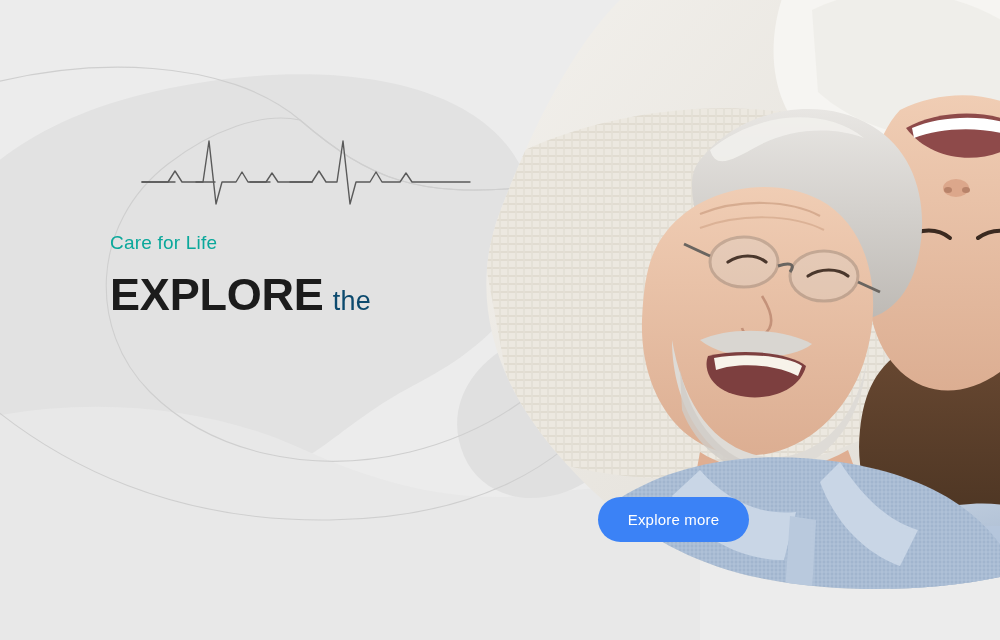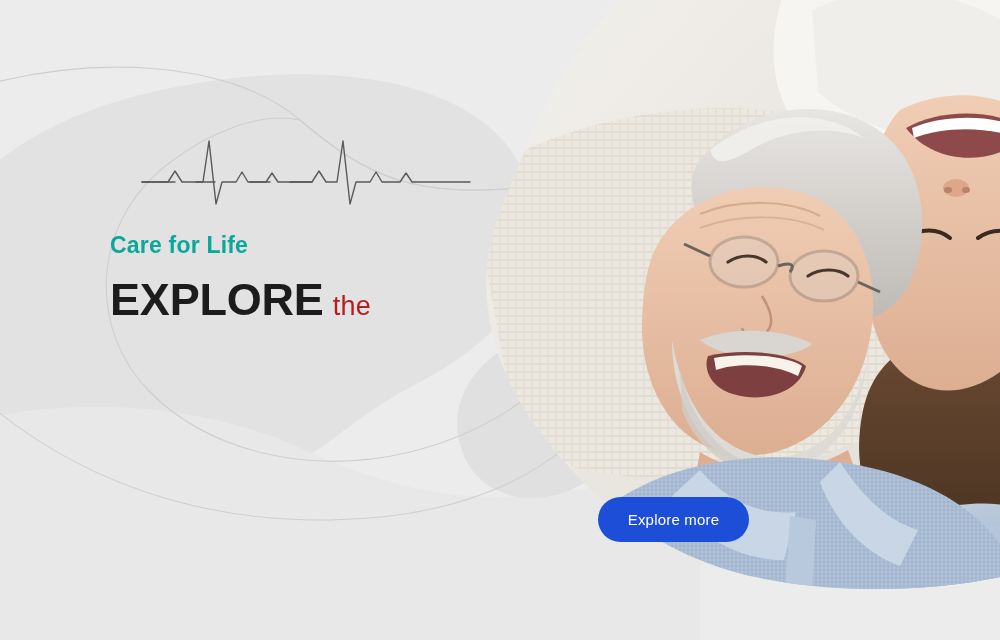--- a/index.html
+++ b/index.html
@@ -18,54 +18,54 @@
   .layer svg { display:block; width:1000px; height:640px; }
 
   
   #copy {
     position:absolute;
     left:110px; top:232px;
     width:420px;
     z-index:6;
   }
   #eyebrow {
-    font-size:23px;
-    font-weight:bold;
+    font-size:19px;
+    font-weight:normal;
     letter-spacing:.2px;
     color:#0aa89b;
     line-height:1.2;
   }
   #headline {
     margin-top:16px;
     line-height:1.06;
     color:#1e1e1e;
   }
   .hl-row { display:block; white-space:nowrap; }
   .hl-strong {
     font-size:45px;
     font-weight:bold;
     letter-spacing:-0.2px;
     color:#1c1c1c;
   }
   .hl-light {
     font-size:27px;
     font-weight:normal;
-    color:#b91c1c;
+    color:#0c4a6e;
     letter-spacing:.3px;
     margin-left:9px;
   }
 
   
   #cta {
     position:absolute;
     left:598px; top:497px;
     width:151px; height:45px;
     border:none;
     border-radius:23px;
-    background:#1d4ed8;
+    background:#3b82f6;
     color:#ffffff;
     font-size:15px;
     font-family:"Liberation Sans", sans-serif;
     letter-spacing:.2px;
     cursor:pointer;
     z-index:8;
   }
 </style>
 </head>
 <body>

